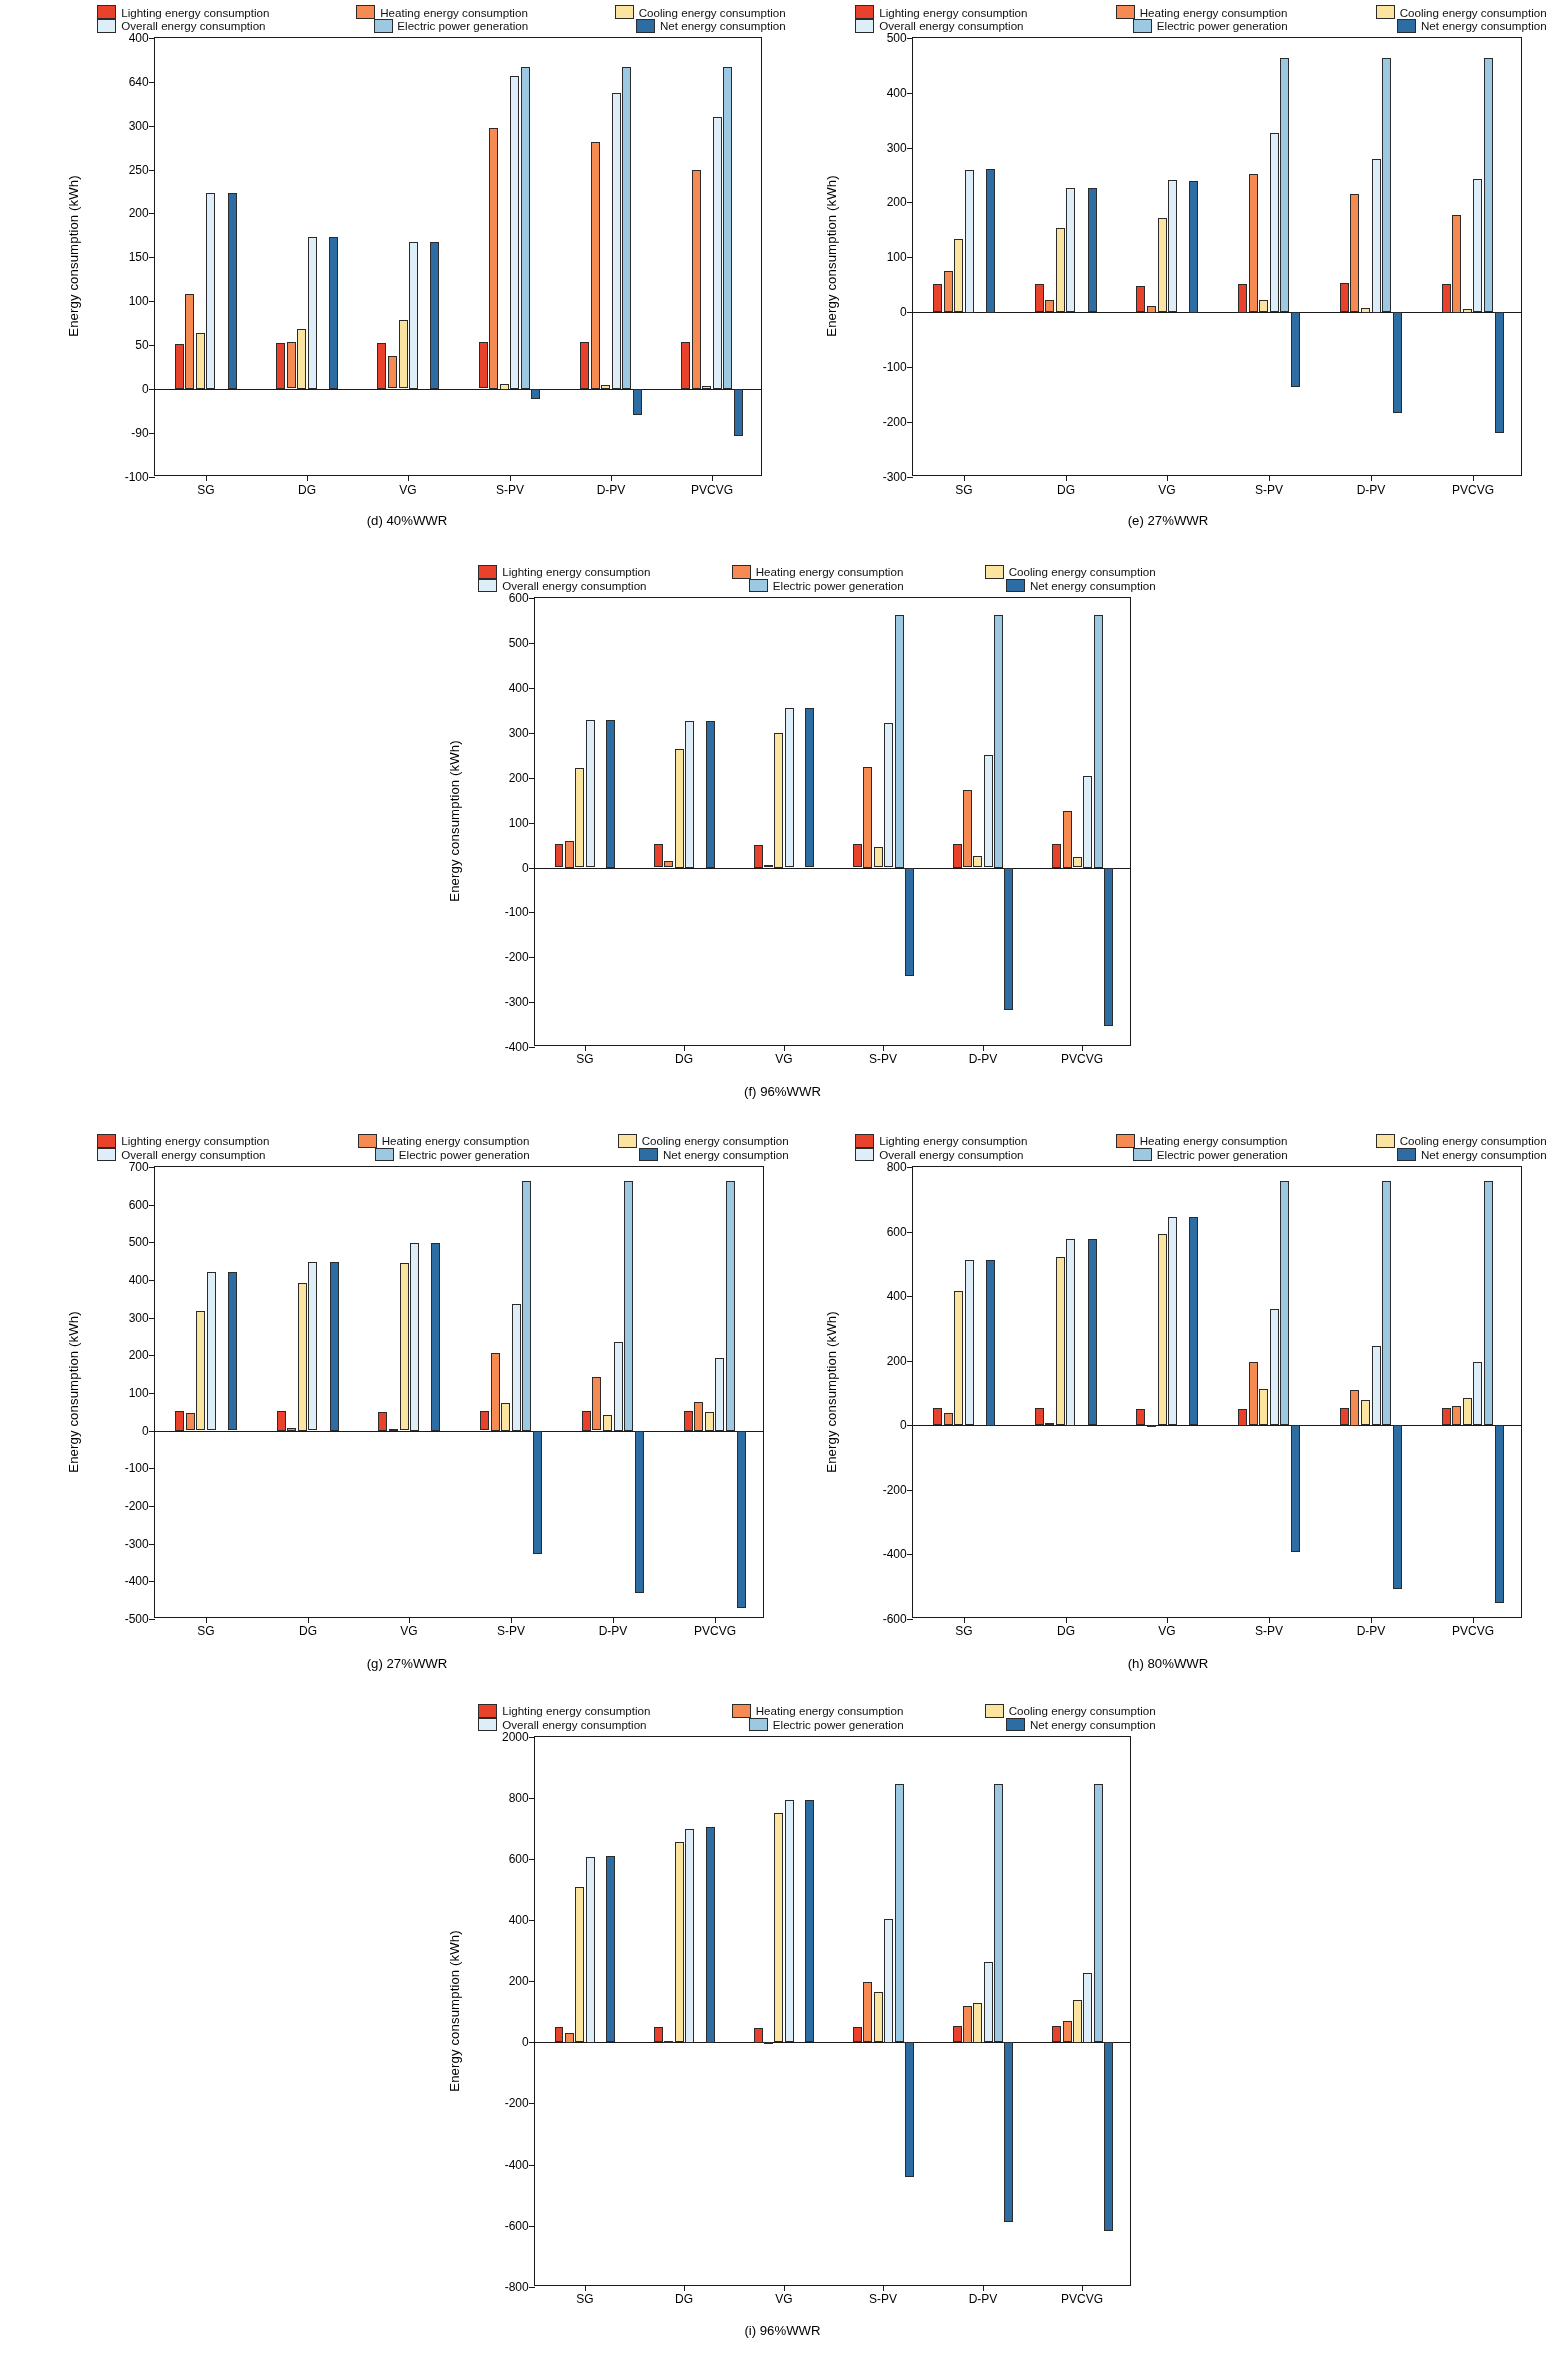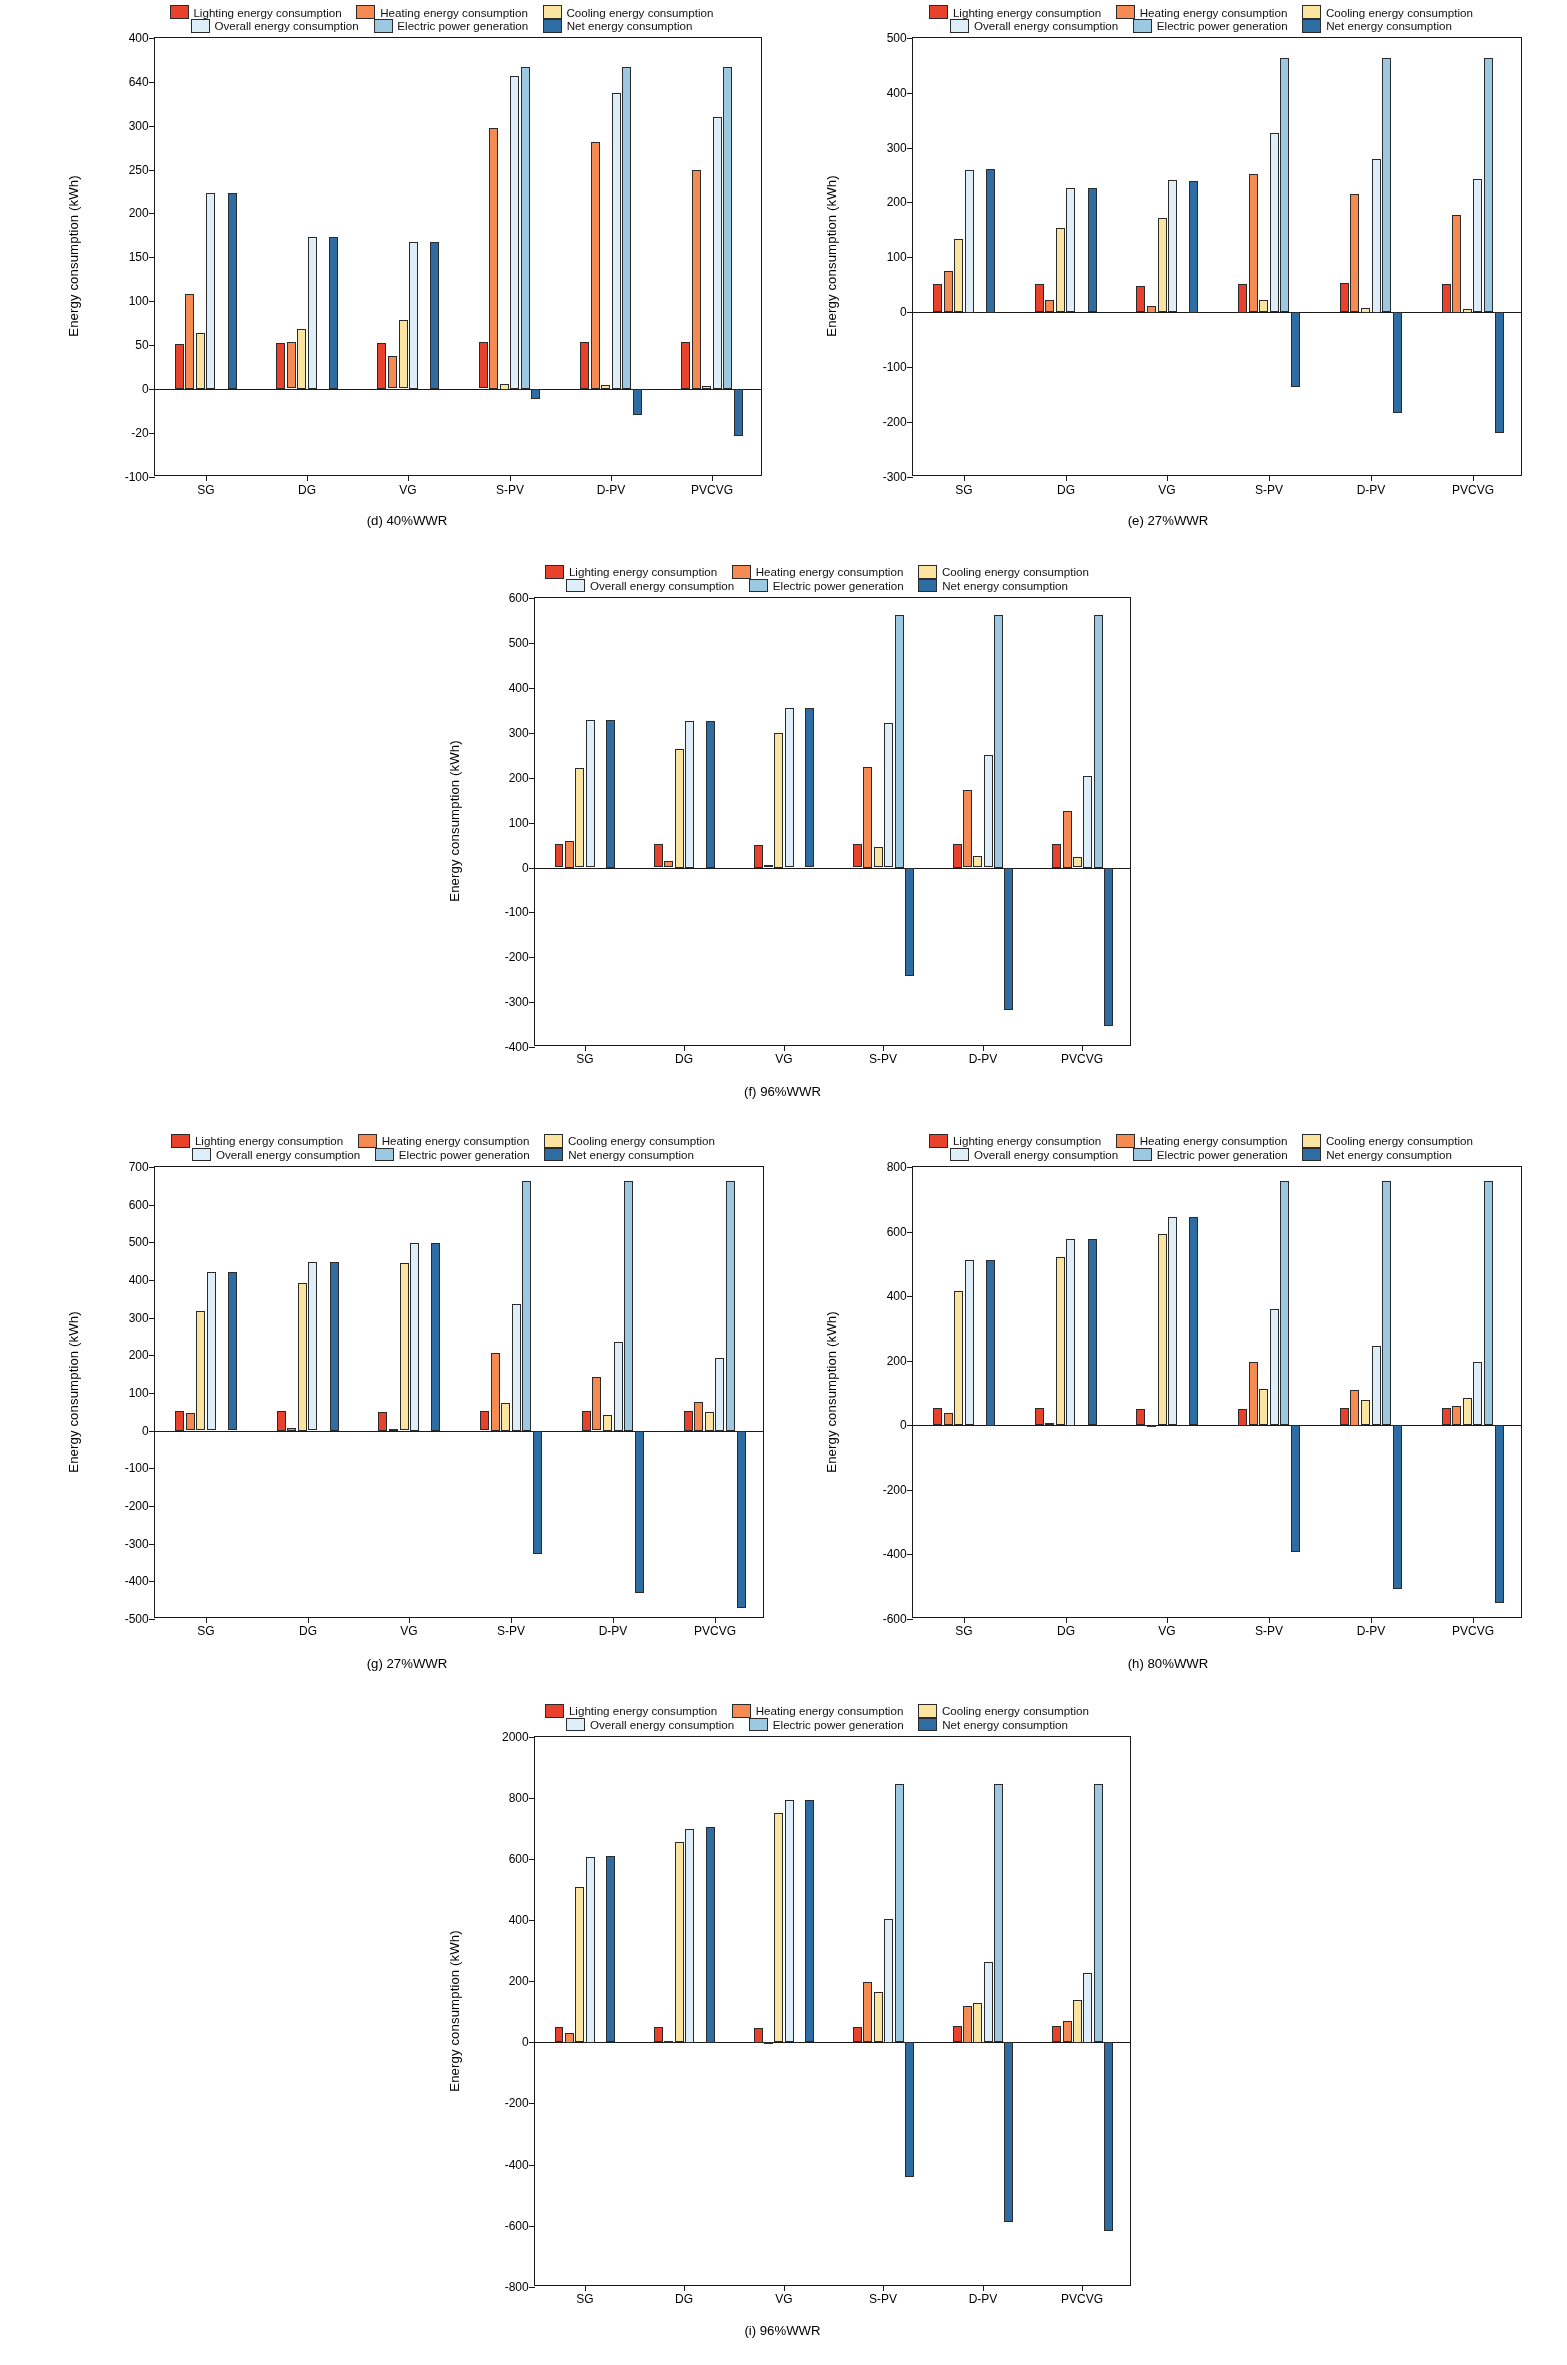--- a/index.html
+++ b/index.html
@@ -3,21 +3,21 @@
 <meta charset="utf-8">
 <style>
   html,body{margin:0;padding:0;background:#ffffff;}
   body{width:1567px;height:2366px;font-family:"Liberation Sans",sans-serif;color:#000;}
   .page{position:relative;width:1567px;height:2366px;}
 
   .panel{position:absolute;box-sizing:border-box;}
 
   
   .legend{display:flex;flex-wrap:wrap;justify-content:center;align-items:center;}
-  .legend-row{display:flex;align-items:center;justify-content:center;width:100%;}
+  .legend-row{display:flex;align-items:center;justify-content:space-between;width:100%;}
   .legend-item{display:flex;align-items:center;margin:0 7.4px;}
   .legend-swatch{width:19px;height:13.7px;border:0.8px solid #2b2b2b;margin-right:4.8px;box-sizing:border-box;}
   .legend-label{font-size:11.6px;white-space:nowrap;color:#111;}
   .axis-title{position:absolute;writing-mode:vertical-rl;transform:rotate(180deg);font-size:13.2px;left:0;top:50%;translate:0 -50%;letter-spacing:0.1px;}
   .plot{position:absolute;border:1.1px solid #1a1a1a;box-sizing:border-box;background:#fff;overflow:visible;}
   .ytick{position:absolute;right:calc(100% + 6.3px);transform:translateY(-50%);font-size:12px;white-space:nowrap;}
   .ytickmark{position:absolute;right:100%;width:6.3px;height:0;border-top:1.1px solid #1a1a1a;}
   .xtick{position:absolute;top:calc(100% + 7.4px);transform:translateX(-50%);font-size:12px;white-space:nowrap;}
   .xtickmark{position:absolute;top:100%;height:5.8px;width:0;border-left:1.1px solid #1a1a1a;}
   .zeroline{position:absolute;left:0;right:0;height:0;border-top:1.1px solid #1a1a1a;}
@@ -56,21 +56,21 @@
           <div class="legend-item">
             <span class="legend-swatch" style="background: rgb(46, 108, 164);"></span>
             <span class="legend-label">Net energy consumption</span>
           </div>
         </div>
       </div>
       <div class="axis-title" style="left: 34px; top: 251px;">Energy consumption (kWh)</div>
       <div class="plot" style="left: 122px; top: 32px; width: 608px; height: 439px;">
         <div class="ytick" style="top: 439px;">-100</div>
         <div class="ytickmark" style="top: 439px;"></div>
-        <div class="ytick" style="top: 395px;">-20</div>
+        <div class="ytick" style="top: 395px;">-90</div>
         <div class="ytickmark" style="top: 395px;"></div>
         <div class="ytick" style="top: 351px;">0</div>
         <div class="ytickmark" style="top: 351px;"></div>
         <div class="ytick" style="top: 307px;">50</div>
         <div class="ytickmark" style="top: 307px;"></div>
         <div class="ytick" style="top: 263px;">100</div>
         <div class="ytickmark" style="top: 263px;"></div>
         <div class="ytick" style="top: 219px;">150</div>
         <div class="ytickmark" style="top: 219px;"></div>
         <div class="ytick" style="top: 175px;">200</div>

